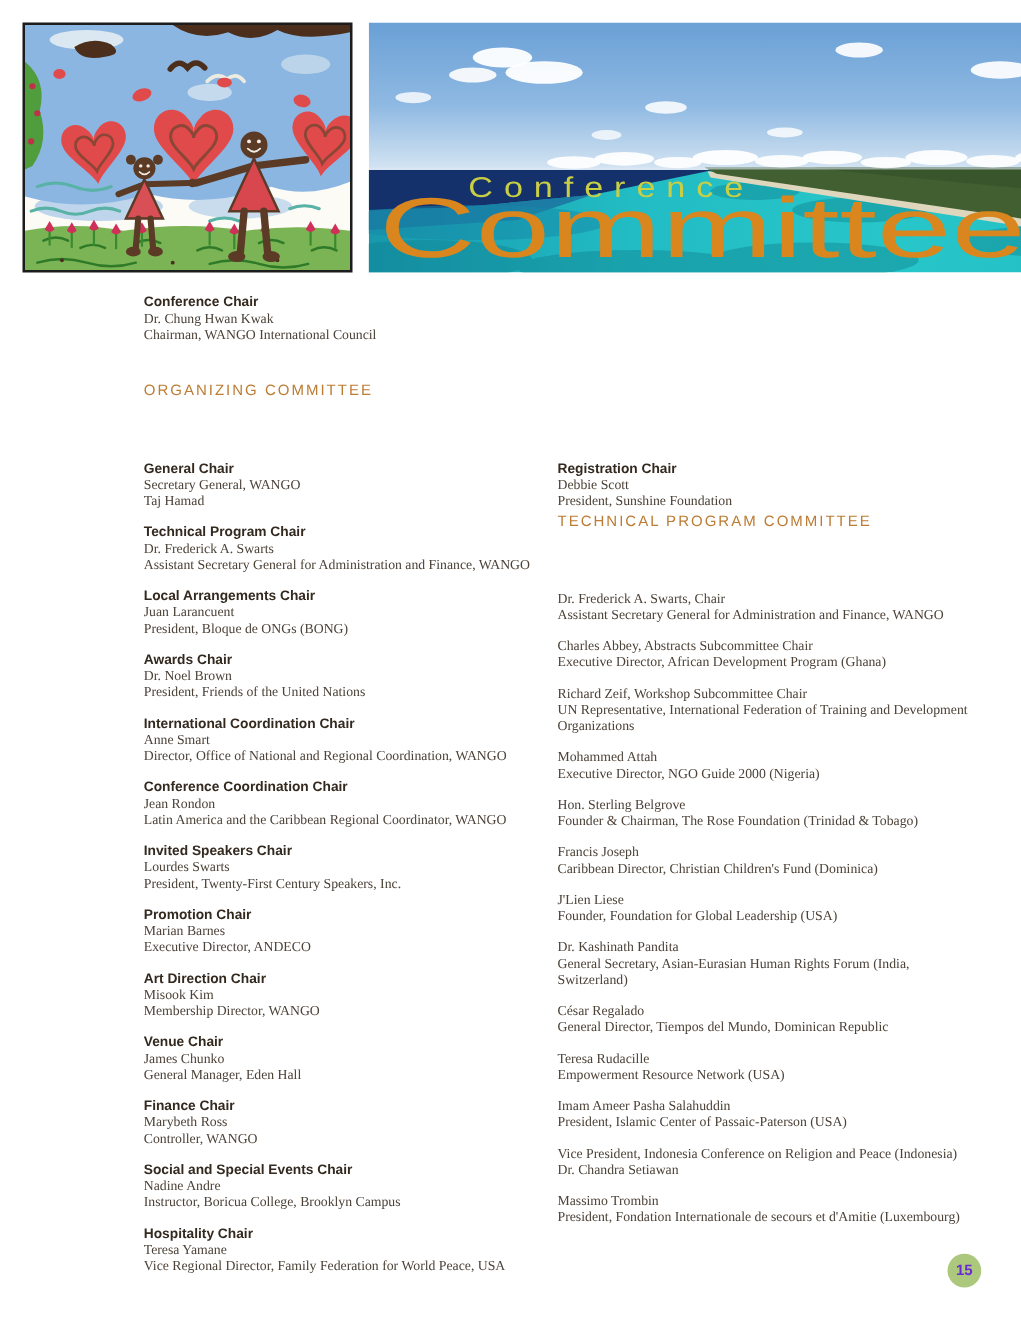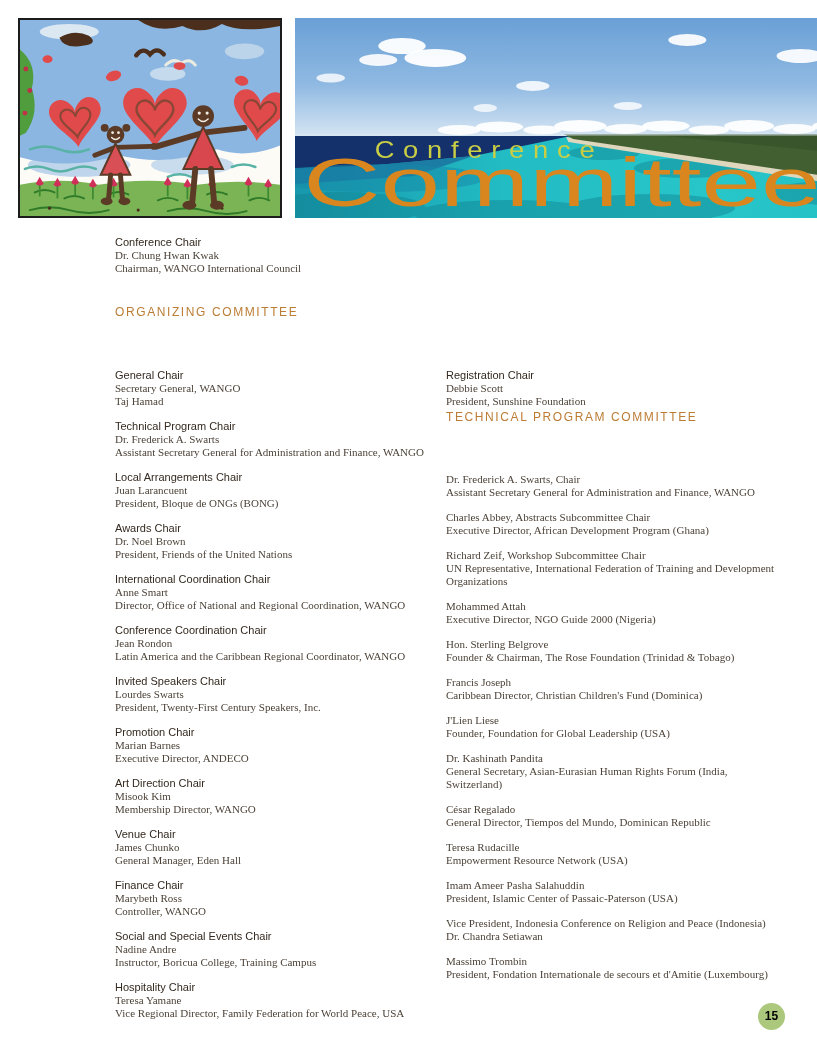--- a/index.html
+++ b/index.html
@@ -14,37 +14,37 @@
     position:absolute; left:18px; top:18px; width:264px; height:200px;
     border:2px solid #1c1c1c; box-sizing:border-box; background:#fcfbf6;
   }
   .art-left svg, .photo-right svg { display:block; width:100%; height:100%; }
   .photo-right {
     position:absolute; left:295px; top:18px; width:598px; height:200px;
   }
   
   .block { position:absolute; font-size:11px; line-height:13px; }
   .conf-chair { left:115px; top:236px; width:340px; }
-  .entry-title { font-weight:normal; color:#33291f; }
+  .entry-title { font-weight:bold; color:#33291f; }
   .entry-line { color:#4c4238;font-family:Liberation Serif, serif; }
   .section-heading {
     position:absolute; margin:0; font-size:12px; font-weight:normal;
     letter-spacing:1.6px; color:#bc7c34;
   }
   .org-heading  { left:115px; top:305px; }
   .tech-heading { left:446px; top:410px; }
   .col { position:absolute; font-size:11px; line-height:13px;margin-top:38px; }
   .col-org-left   { left:115px; top:331px; width:330px; }
   .col-org-right  { left:446px; top:331px; width:330px; }
   .col-tech       { left:446px; top:435px; width:330px; }
   .entry { margin-bottom:12px; }
   
   .page-badge {
     position:absolute; left:758px; top:1003px; width:27px; height:27px;
-    border-radius:50%; background:#abc87c; color:#000000;
+    border-radius:50%; background:#abc87c; color:#6d28d9;
     font-size:12px; font-weight:bold; line-height:27px; text-align:center;
   }
 </style>
 </head>
 <body>
 
 <div class="page">
 
   <div class="art-left">
     <svg viewBox="0 0 264 200" preserveAspectRatio="none">
@@ -312,21 +312,21 @@
 
       <div class="entry">
         <div class="entry-title">Finance Chair</div>
         <div class="entry-line">Marybeth Ross</div>
         <div class="entry-line">Controller, WANGO</div>
       </div>
 
       <div class="entry">
         <div class="entry-title">Social and Special Events Chair</div>
         <div class="entry-line">Nadine Andre</div>
-        <div class="entry-line">Instructor, Boricua College, Training Campus</div>
+        <div class="entry-line">Instructor, Boricua College, Brooklyn Campus</div>
       </div>
 
       <div class="entry">
         <div class="entry-title">Hospitality Chair</div>
         <div class="entry-line">Teresa Yamane</div>
         <div class="entry-line">Vice Regional Director, Family Federation for World Peace, USA</div>
       </div>
     </div>
 
   <div class="col col-org-right">

